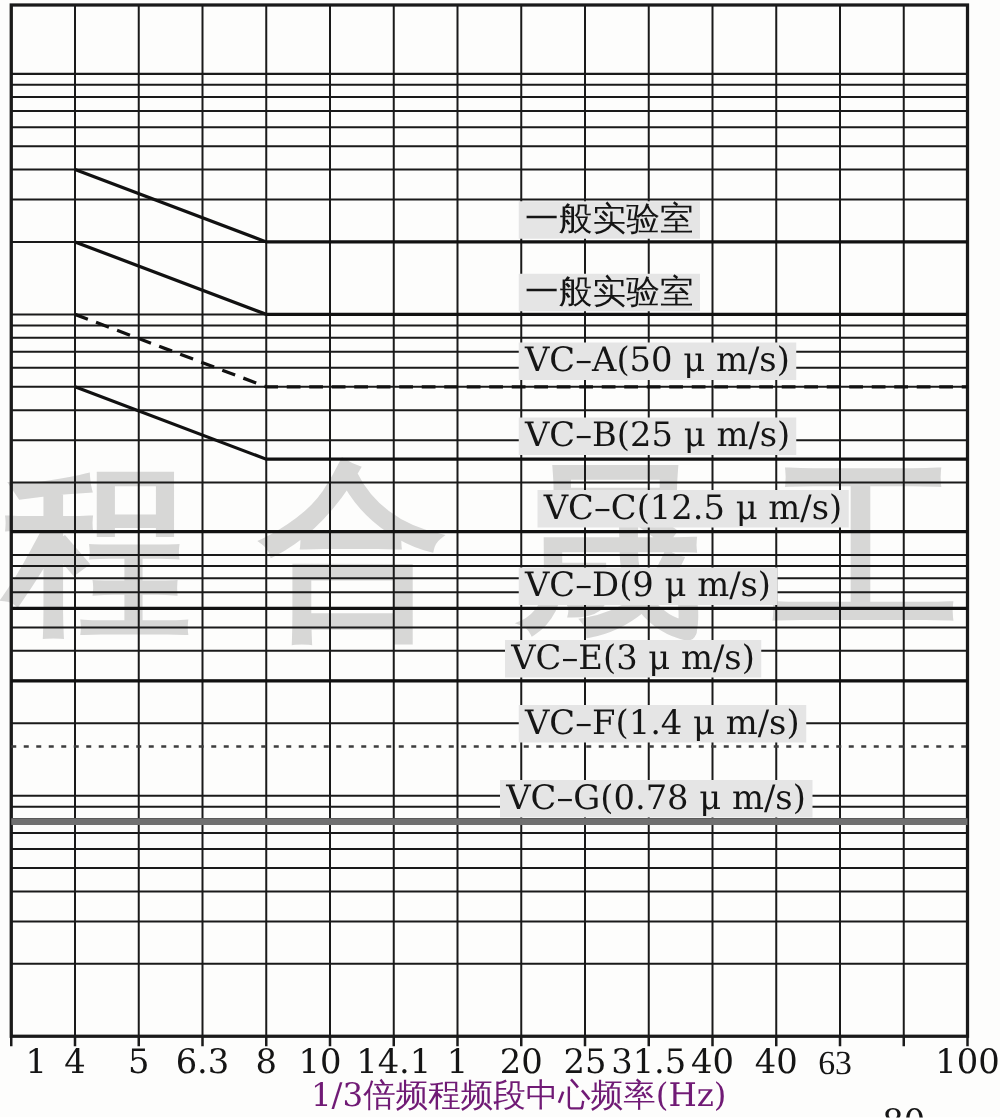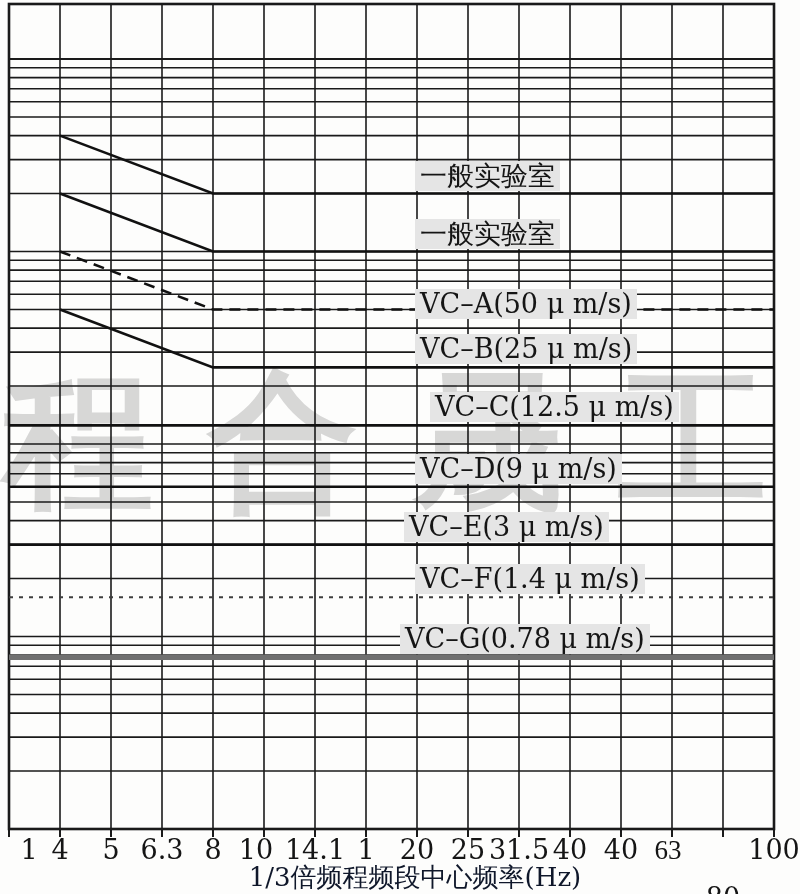--- a/index.html
+++ b/index.html
@@ -9,21 +9,21 @@
   #watermark{position:absolute;top:366px;left:-612px;width:2200px;height:160px;
              font-size:150px;line-height:150px;letter-spacing:55px;white-space:nowrap;
              color:#9a9a9a;opacity:0.38;font-family:"DejaVu Sans","Liberation Sans",sans-serif;
              font-weight:bold;z-index:1;user-select:none;}
   #grid-svg{position:absolute;left:0;top:0;z-index:2;}
   .curve-label{position:absolute;z-index:3;background:#e5e5e5;padding:0 5px;
                font-size:27px;line-height:30px;white-space:nowrap;color:#151515;}
   .tick-label{position:absolute;top:836px;width:80px;margin-left:-40px;text-align:center;
               font-size:27px;line-height:28px;color:#151515;z-index:3;}
   #x-axis-title{position:absolute;top:862px;left:150px;width:530px;text-align:center;
-                font-size:26px;line-height:30px;color:#0f172a;z-index:3;}
+                font-size:26px;line-height:30px;color:#701a75;z-index:3;}
 </style>
 </head>
 <body>
 
 <div id="stage">
   <div id="watermark" style="color: rgb(154, 154, 154);">合晟工程合晟工程</div>
   <svg id="grid-svg" width="800" height="894">
       <line x1="9" y1="771.0517258346836" x2="774" y2="771.0517258346836" stroke="#1a1a1a" stroke-width="1.6"></line>
       <line x1="9" y1="737.154158466465" x2="774" y2="737.154158466465" stroke="#1a1a1a" stroke-width="1.6"></line>
       <line x1="9" y1="713.1034516693672" x2="774" y2="713.1034516693672" stroke="#1a1a1a" stroke-width="1.6"></line>
@@ -99,21 +99,21 @@
       <polyline points="60,309.44827416531643 213,367.39654833063275 774,367.39654833063275" fill="none" stroke="#111111" stroke-width="2.6"></polyline>
       <polyline points="9,425.3448224959492 774,425.3448224959492" fill="none" stroke="#111111" stroke-width="2.6"></polyline>
       <polyline points="9,486.7058843011486 774,486.7058843011486" fill="none" stroke="#111111" stroke-width="2.6"></polyline>
       <polyline points="9,544.654158466465 774,544.654158466465" fill="none" stroke="#111111" stroke-width="2.6"></polyline>
       <polyline points="9,597.2069033387345 774,597.2069033387345" fill="none" stroke="#3d3d3d" stroke-width="2" stroke-dasharray="4,6"></polyline>
       <polyline points="9,657.2717889820825 774,657.2717889820825" fill="none" stroke="#707070" stroke-width="5.5"></polyline>
     </svg>
   <div id="labels-layer">
       <div class="curve-label" style="left: 415px; top: 160.552px;">一般实验室</div>
       <div class="curve-label" style="left: 415px; top: 218.5px;">一般实验室</div>
-      <div class="curve-label" style="left: 415px; top: 289px; text-align: right;">VC–A(50 μ m/s)</div>
+      <div class="curve-label" style="left: 415px; top: 274px; text-align: right;">VC–A(50 μ m/s)</div>
       <div class="curve-label" style="left: 415px; top: 334.397px;">VC–B(25 μ m/s)</div>
       <div class="curve-label" style="left: 415px; top: 392.345px; margin-left: 15px;">VC–C(12.5 μ m/s)</div>
       <div class="curve-label" style="left: 415px; top: 453.706px;">VC–D(9 μ m/s)</div>
       <div class="curve-label" style="left: 404px; top: 511.654px;">VC–E(3 μ m/s)</div>
       <div class="curve-label" style="left: 415px; top: 564.207px;">VC–F(1.4 μ m/s)</div>
       <div class="curve-label" style="left: 400px; top: 624.272px; text-align: right;">VC–G(0.78 μ m/s)</div>
     </div>
   <div id="ticks-layer">
       <div class="tick-label" style="left: 29px;">1</div>
       <div class="tick-label" style="left: 60px;">4</div>

